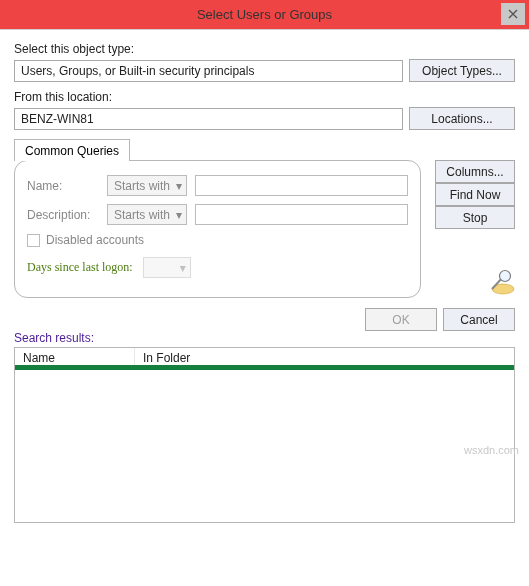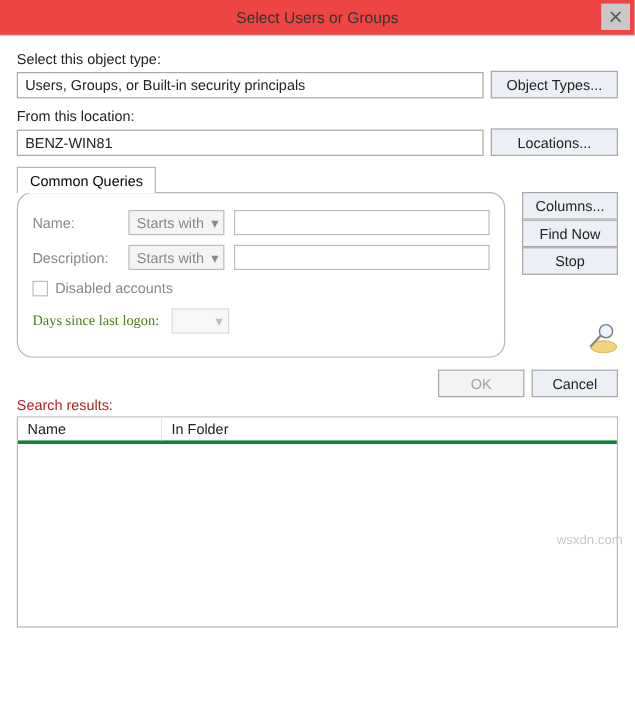--- a/index.html
+++ b/index.html
@@ -41,23 +41,23 @@
 
 .sidebtns { width: 80px; display: flex; flex-direction: column; gap: 0; align-items: stretch; }
 .sidebtns .btn { min-width: 0; width: 80px; }
 
 .search-icon { margin-top: auto; align-self: flex-end; padding-top: 40px; }
 
 .okcancel { display: flex; justify-content: flex-end; gap: 6px; margin-top: 10px; }
 .okcancel .btn { min-width: 72px; }
 .btn.disabled { color: #a0a0a0; background: #f3f3f3; }
 
-.results-label { margin-top: 6px; color: #b91c1c; }
+.results-label { margin-top: 6px; color: #4c1d95; }
 .results-grid { border: 1px solid #b7b7b7; margin-top: 2px; height: 176px; background: #fff; }
-.grid-header { display: flex; height: 22px; border-bottom: 3px solid #15803d; background: #fff; }
+.grid-header { display: flex; height: 22px; border-bottom: 5px solid #15803d; background: #fff; }
 .grid-col { padding: 3px 8px; border-right: 1px solid #e8e8e8; color: #222; }
 .grid-col.name { width: 120px; }
 .grid-col.folder { flex: 1; border-right: none; }
 
 .watermark { position: absolute; right: 10px; bottom: 130px; color: #c8c8c8; font-size: 11px; transform: rotate(0deg); pointer-events: none; }
 </style>
 </head>
 <body>
 
 <div class="titlebar">

